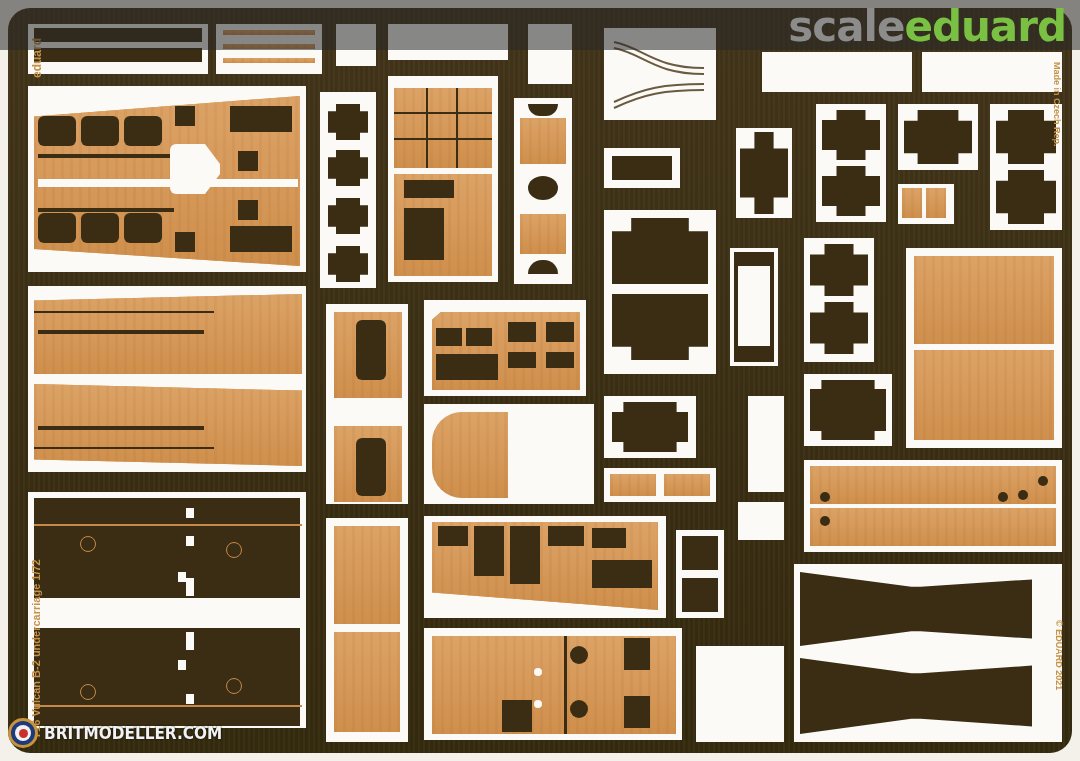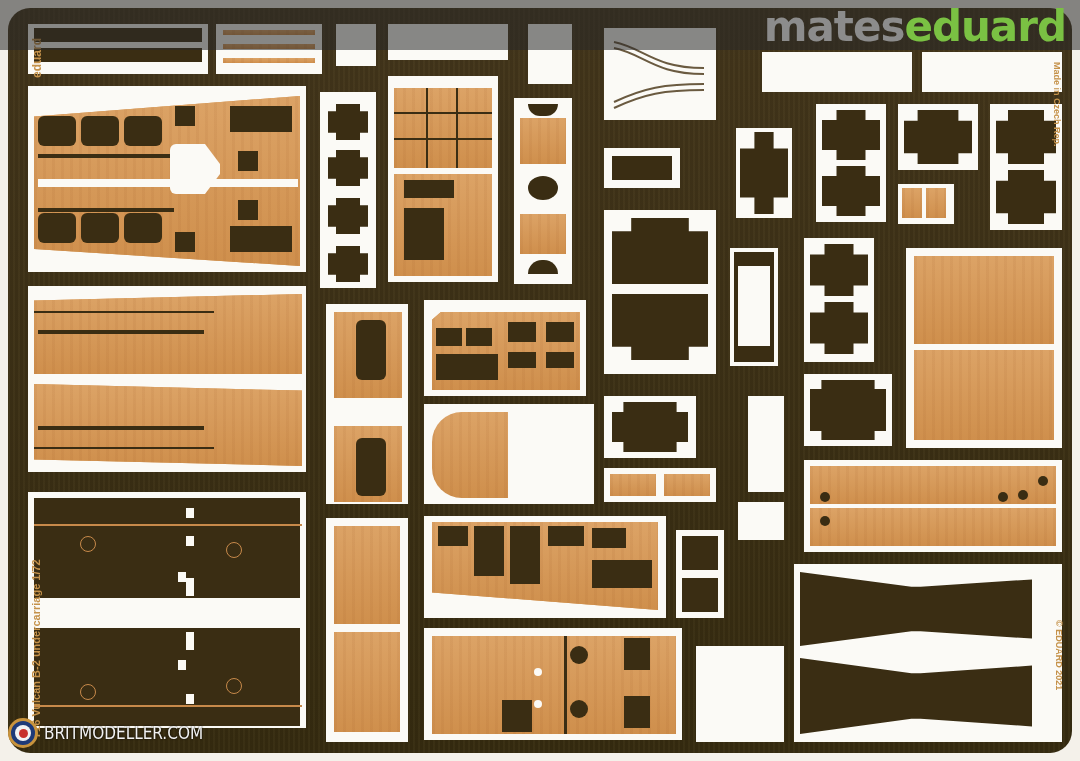--- a/index.html
+++ b/index.html
@@ -15,21 +15,21 @@
   .etch{position:absolute;border:1px solid #c7894a;}
   .hole{position:absolute;background:#fbfaf6;}
   .vtext{position:absolute;font-weight:bold;color:#c5924a;white-space:nowrap;transform-origin:left top;}
   .topband{position:absolute;left:0;top:0;width:1080px;height:50px;background:rgba(40,40,40,0.55);}
   .sm{position:absolute;right:14px;top:2px;font-size:42px;font-weight:bold;letter-spacing:-1px;font-family:"DejaVu Sans",sans-serif;}
   .sm .a{color:#8c8c8c;} .sm .b{color:#7ac143;}
   .bm{position:absolute;left:8px;top:718px;display:flex;align-items:center;gap:6px;}
   .roundel{width:30px;height:30px;border-radius:50%;background:#1e3a78;border:3px solid #c8933d;box-sizing:border-box;display:flex;align-items:center;justify-content:center;}
   .roundel .w{width:16px;height:16px;border-radius:50%;background:#f2f2f2;display:flex;align-items:center;justify-content:center;}
   .roundel .r{width:9px;height:9px;border-radius:50%;background:#c8302c;}
-  .bmtext{color:#f2f2f2;font-size:17px;font-weight:normal;font-family:"DejaVu Sans Condensed","DejaVu Sans",sans-serif;letter-spacing:0;text-shadow:0 0 2px #000;}
+  .bmtext{color:#f2f2f2;font-size:17px;font-weight:bold;font-family:"DejaVu Sans Condensed","DejaVu Sans",sans-serif;letter-spacing:0;text-shadow:0 0 2px #000;}
   .circ{position:absolute;border-radius:50%;}
 </style>
 </head>
 <body>
 
 <div class="fret">
 
   <div class="win" style="left:20px;top:16px;width:180px;height:50px;"></div>
   <div class="dark" style="left:26px;top:20px;width:168px;height:14px;"></div>
   <div class="dark" style="left:26px;top:40px;width:168px;height:14px;"></div>
@@ -225,21 +225,21 @@
   <div class="dark" style="left:792px;top:650px;width:232px;height:76px;clip-path:polygon(0 0,48% 20%,52% 20%,100% 10%,100% 90%,52% 80%,48% 80%,0 100%);"></div>
 </div>
 
 <div class="vtext" style="left:30px;top:738px;font-size:11px;transform:rotate(-90deg);">716 Vulcan B-2 undercarriage 1/72</div>
 <div class="vtext" style="left:30px;top:78px;font-size:12px;transform:rotate(-90deg);">eduard</div>
 <div class="vtext" style="left:1062px;top:62px;font-size:9px;transform:rotate(90deg);">Made in Czech Rep.</div>
 <div class="vtext" style="left:1064px;top:620px;font-size:9px;transform:rotate(90deg);">© EDUARD 2021</div>
 
 <div class="topband"></div>
 <div class="sm">
-  <span class="a">mates</span><span class="b">eduard</span>
+  <span class="a">scale</span><span class="b">eduard</span>
 </div>
 <div class="bm">
   <div class="roundel">
       <div class="w">
         <div class="r"></div>
       </div>
     </div>
   <span class="bmtext">BRITMODELLER.COM</span>
 </div>
 

